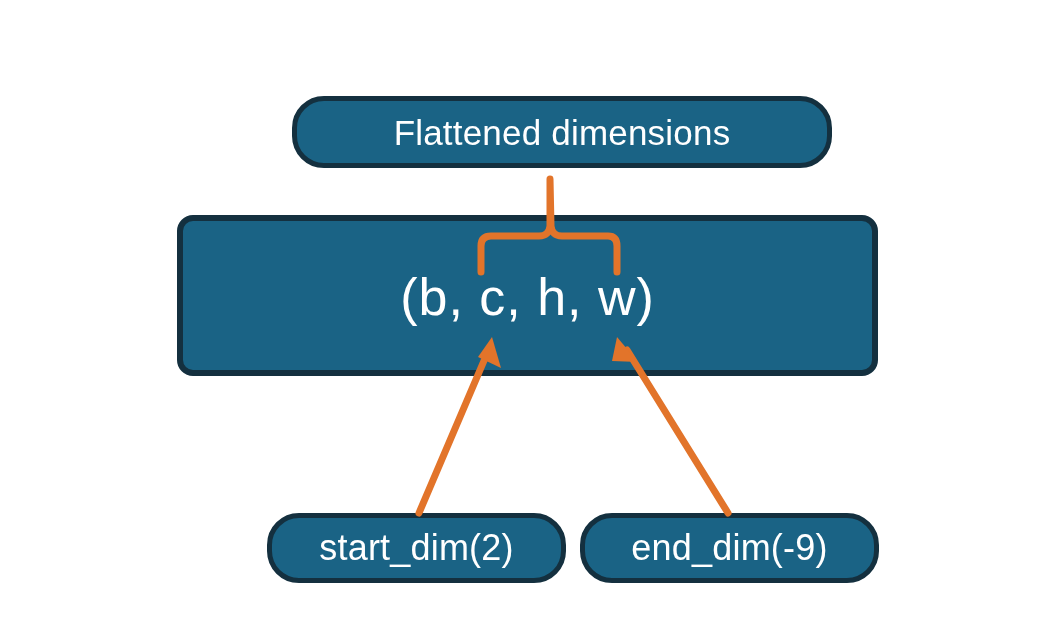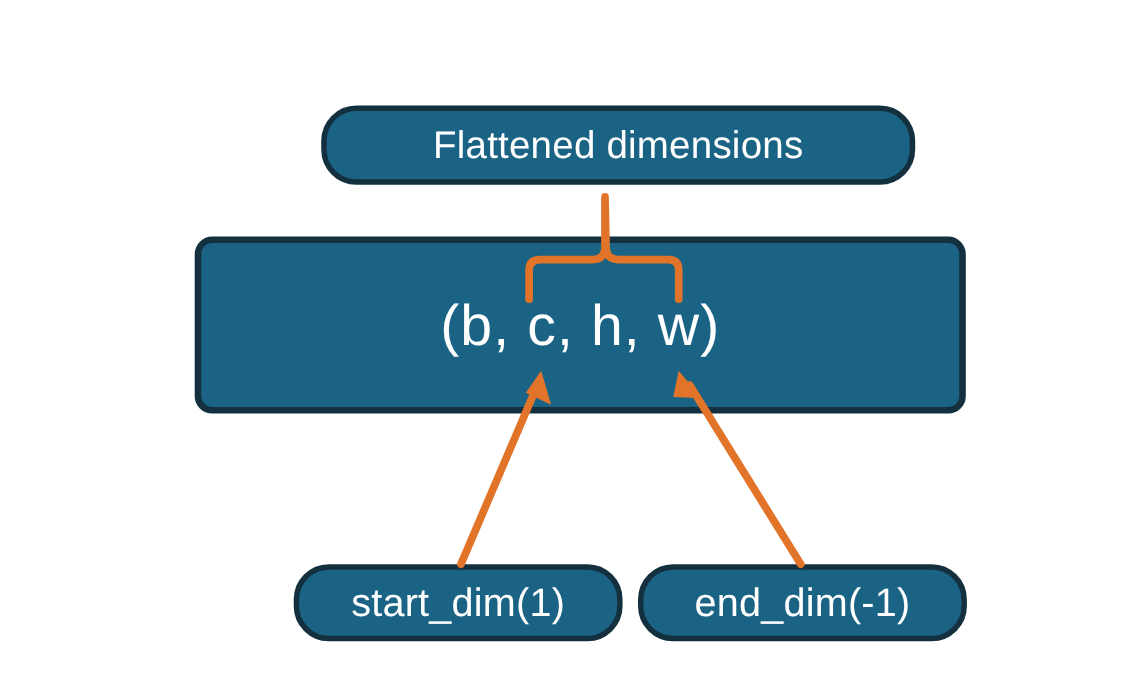--- a/index.html
+++ b/index.html
@@ -84,25 +84,25 @@
 
   <div class="node" id="node-flattened">
     <span class="node-text">Flattened dimensions</span>
   </div>
 
   <div class="node" id="node-shape">
     <span class="shape-text">(b, c, h, w)</span>
   </div>
 
   <div class="node" id="node-start">
-    <span class="node-text">start_dim(1)</span>
+    <span class="node-text">start_dim(2)</span>
   </div>
 
   <div class="node" id="node-end">
-    <span class="node-text">end_dim(-1)</span>
+    <span class="node-text">end_dim(-9)</span>
   </div>
 
   <svg id="overlay" viewBox="0 0 1038 632" xmlns="http://www.w3.org/2000/svg">
 
     <path d="M 481 272
              L 481 246
              Q 481 236 491 236
              L 539 236
              Q 549 236 550 226
              L 550 179

